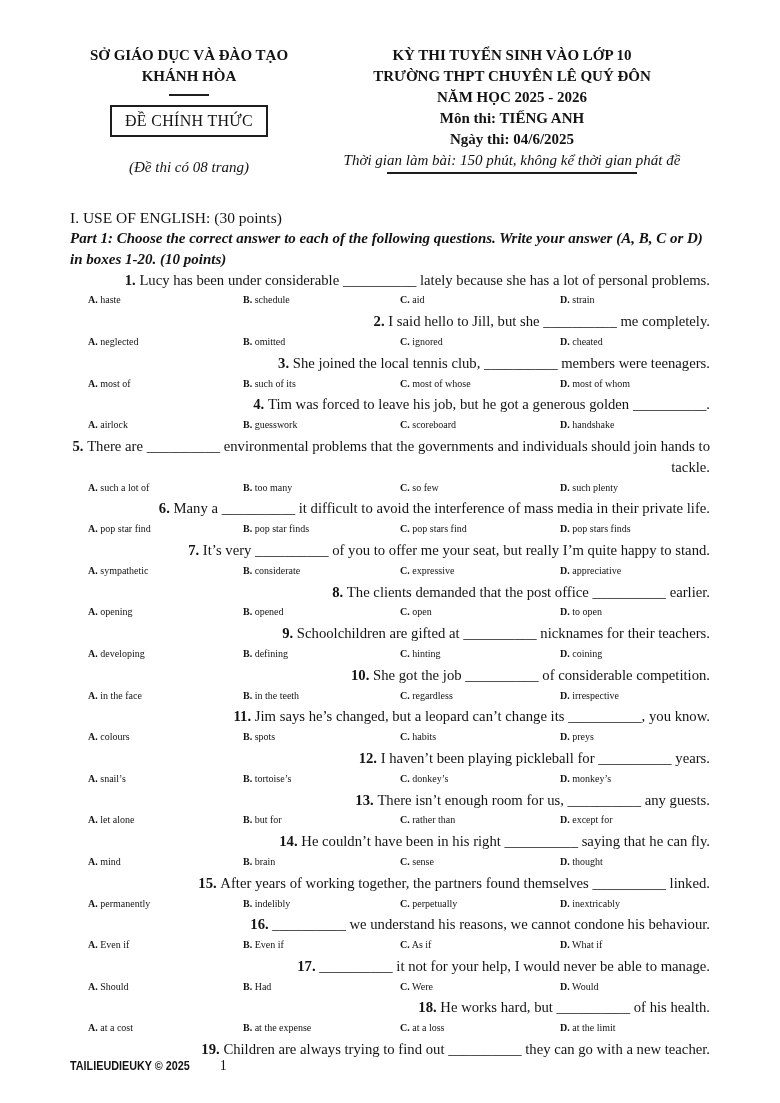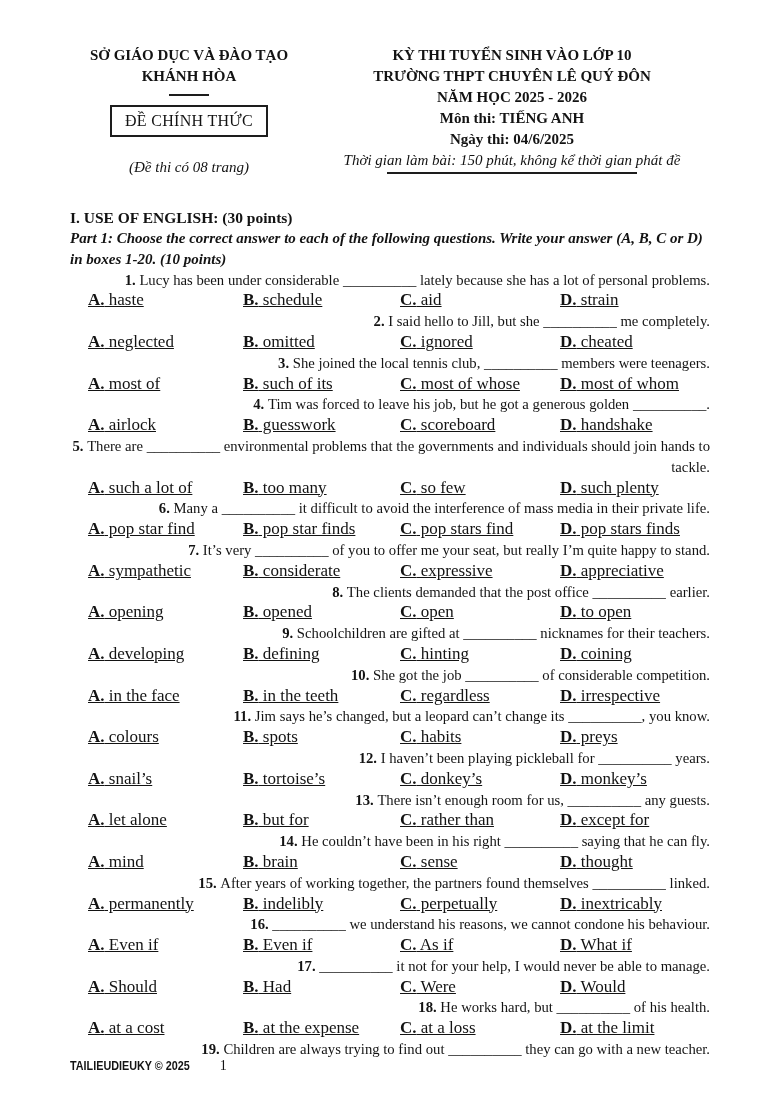--- a/index.html
+++ b/index.html
@@ -18,27 +18,27 @@
   .divider { width:40px; border-top:2px solid #1d1d1d; margin:7px auto 5px; }
   .official-box {
     display:inline-block; border:2px solid #1d1d1d; padding:3px 13px 4px;
     font-size:16px; line-height:21px; margin-top:4px; letter-spacing:.3px;
   }
   .pages-note { font-style:italic; font-size:15px; line-height:21px; margin-top:20px; }
   .time-note { font-style:italic; font-size:15px; line-height:21px; }
   .time-underline { width:250px; border-top:2px solid #1d1d1d; margin:1px auto 0; }
 
   
-  .section-title { font-weight:bold; font-size:15.5px; line-height:21px; margin-top:29px; }
+  .section-title { font-weight:normal; font-size:15.5px; line-height:21px; margin-top:29px; }
   .instruction { font-weight:bold; font-style:italic; font-size:15px; line-height:20.8px; }
   .q-text { font-size:14.7px; line-height:20.8px;text-align:right; }
   .q-num { font-weight:bold; }
   .opts {
     display:grid; grid-template-columns:155px 157px 160px 1fr;
-    padding-left:18px; font-size:17px; line-height:20.8px;text-decoration:underline;
+    padding-left:18px; font-size:10px; line-height:20.8px;
   }
   .opt-letter { font-weight:bold; }
 
   
   .footer {
     position:absolute; left:70px; right:70px; top:1058px;
     display:flex; align-items:baseline;
   }
   .copyright {
     font-family:"Liberation Sans", sans-serif; font-weight:bold; font-size:13.5px;

